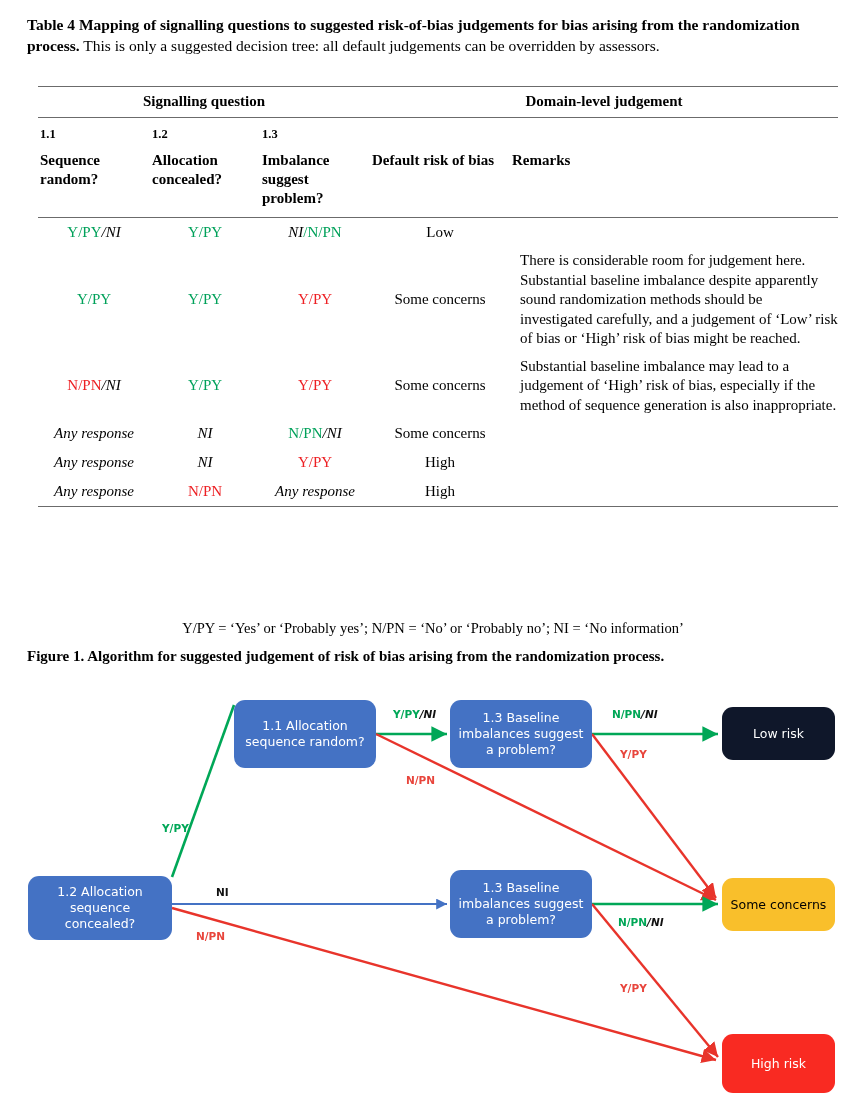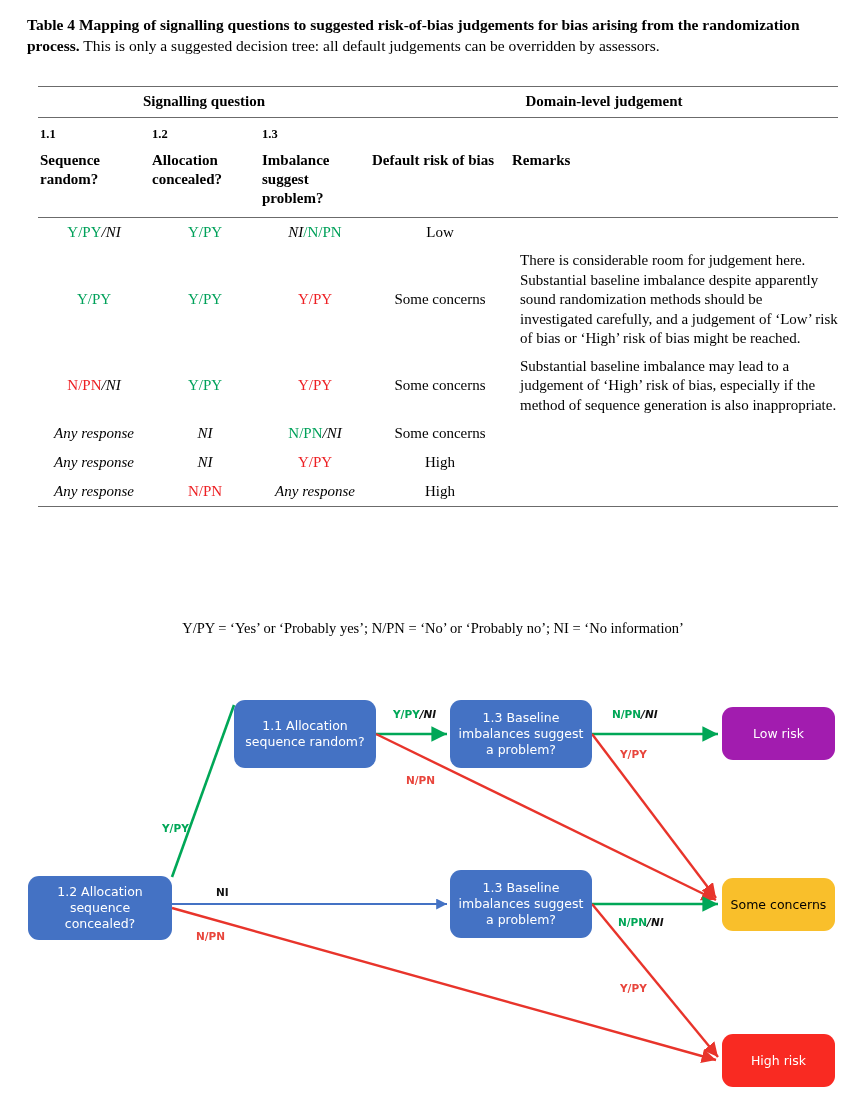--- a/index.html
+++ b/index.html
@@ -62,21 +62,21 @@
 
   .node{
     position:absolute;border-radius:11px;
     display:flex;align-items:center;justify-content:center;
     text-align:center;font-family:"DejaVu Sans", sans-serif;
     font-size:12.5px;line-height:16px;color:#ffffff;
     box-sizing:border-box;padding:3px 8px;
     z-index:3;
   }
   .node.blue{background:#4472c4;}
-  .node.green-n{background:#a21caf;}
+  .node.green-n{background:#0f172a;}
   .node.amber{background:#f9bf2b;color:#000;}
   .node.red-n{background:#f92a22;}
 
   .elabel{
     position:absolute;font-family:"DejaVu Sans", sans-serif;
     font-size:10.5px;font-weight:bold;white-space:nowrap;z-index:4;
   }
   .elabel.g{color:#00a757;}
   .elabel.r{color:#e8453c;}
   .elabel.k{color:#111;}
@@ -174,20 +174,21 @@
         <td><span class="red">N/PN</span></td>
         <td><span class="blk">Any response</span></td>
         <td>High</td>
         <td class="remarks"></td>
       </tr>
     </tbody>
   </table>
 
   <div class="footnote">Y/PY = ‘Yes’ or ‘Probably yes’; N/PN = ‘No’ or ‘Probably no’; NI = ‘No information’</div>
 
+  <div class="fig-caption">Figure 1. Algorithm for suggested judgement of risk of bias arising from the randomization process.</div>
 
   <div class="flow">
     <svg viewBox="0 0 858 437">
       <defs>
         <marker id="ag" markerWidth="7" markerHeight="7" refX="6" refY="3" orient="auto">
           <path d="M0,0 L6,3 L0,6 z" fill="#00a757"></path>
         </marker>
         <marker id="ar" markerWidth="7" markerHeight="7" refX="6" refY="3" orient="auto">
           <path d="M0,0 L6,3 L0,6 z" fill="#e8342b"></path>
         </marker>
@@ -232,21 +233,21 @@
     </div>
 
     <div class="node green-n" style="left:722px;top:35px;width:113px;height:53px;">
       <span>Low risk</span>
     </div>
 
     <div class="node amber" style="left:722px;top:206px;width:113px;height:53px;">
       <span>Some concerns</span>
     </div>
 
-    <div class="node red-n" style="left:722px;top:362px;width:113px;height:53px;">
+    <div class="node red-n" style="left:722px;top:362px;width:113px;height:59px;">
       <span>High risk</span>
     </div>
 
     <div class="elabel g" style="left:162px;top:150px;">
       <span>Y/PY</span>
     </div>
 
     <div class="elabel k" style="left:216px;top:214px;">
       <span>NI</span>
     </div>

